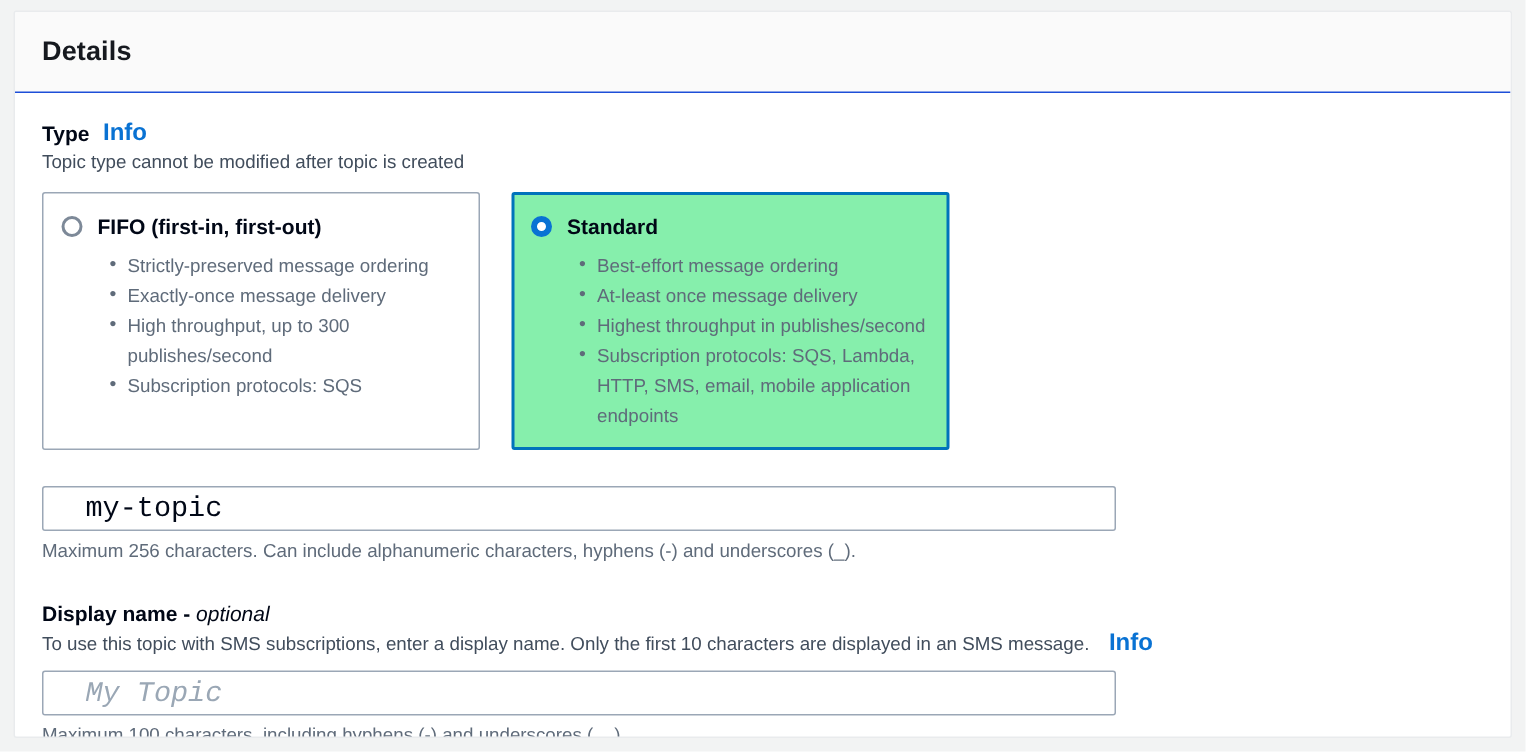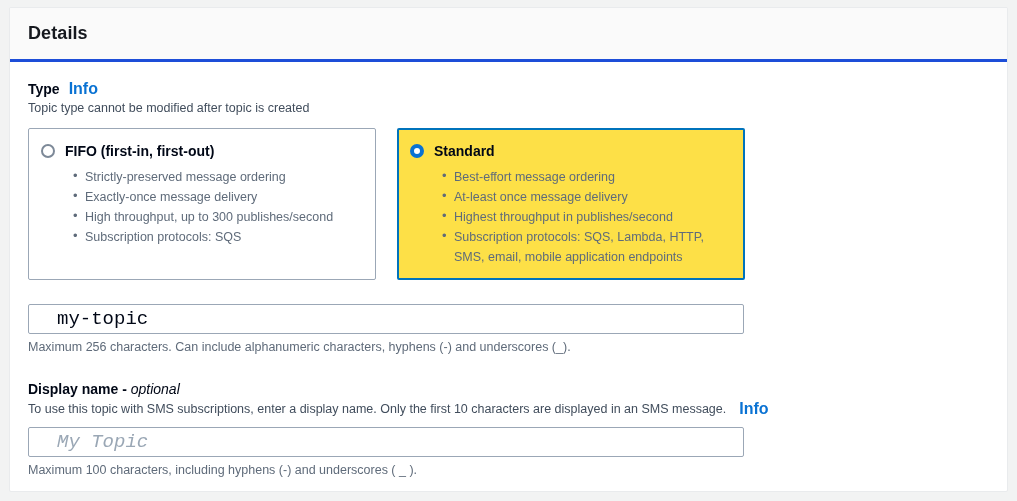--- a/index.html
+++ b/index.html
@@ -24,21 +24,21 @@
     background: #ffffff;
     border: 1px solid #e9ebed;
     border-radius: 2px;
     box-sizing: border-box;
     overflow: hidden;
   }
 
   .panel-header {
     height: 54px;
     background: #fafafa;
-    border-bottom: 3px solid #1d4ed8;
+    border-bottom: 1px solid #1d4ed8;
     display: flex;
     align-items: center;
     padding-left: 18px;
     box-sizing: border-box;
   }
 
   .panel-title {
     font-size: 18px;
     font-weight: bold;
     color: #16191f;
@@ -94,33 +94,33 @@
     margin-top: 5px;
   }
 
   
   .tiles {
     display: flex;
     gap: 21px;
     margin-top: 11px;
   }
   .tile {
-    width: 348px;
+    width: 292px;
     min-height: 146px;
     box-sizing: border-box;
     border: 1px solid #9ba7b6;
     border-radius: 2px;
     background: #ffffff;
     padding: 13px 14px 12px 12px;
     cursor: pointer;
     position: relative;
   }
   .tile.selected {
     border: 2px solid #0073bb;
-    background: #fde047;
+    background: #86efac;
     padding: 12px 13px 11px 11px;
   }
 
   .tile-head {
     display: flex;
     align-items: center;
     gap: 10px;
   }
 
   .radio {

